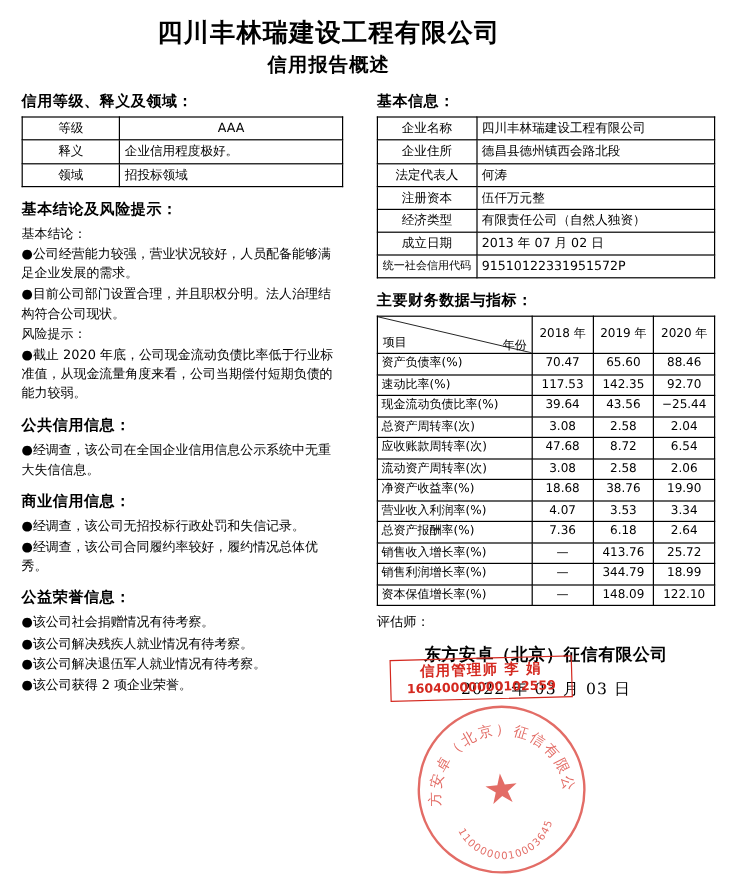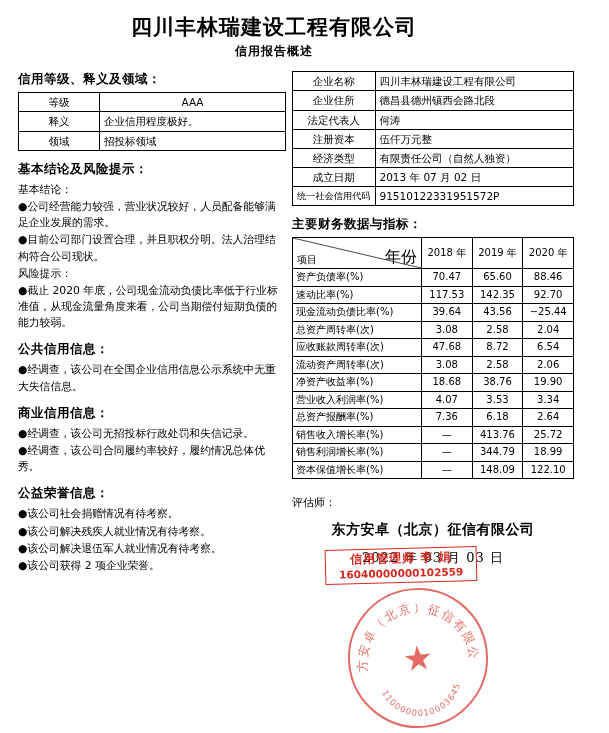--- a/index.html
+++ b/index.html
@@ -26,30 +26,30 @@
     text-align: center;
     line-height: 1.25;
   }
   .title-line1 {
     font-size: 21px;
     font-weight: bold;
     letter-spacing: 1px;
     font-family: "DejaVu Serif", "Liberation Serif", serif;
   }
   .title-line2 {
-    font-size: 12px;
+    font-size: 16px;
     font-weight: bold;
     letter-spacing: 1px;
     margin-top: 4px;
     font-family: "DejaVu Serif", "Liberation Serif", serif;
   }
   .columns {
     display: flex;
     margin-top: 12px;
-    gap: 6px;
+    gap: 28px;
   }
   .col-left {
     width: 268px;
     flex: none;
   }
   .col-right {
     width: 282px;
     flex: none;
   }
   .sec-head {
@@ -115,35 +115,34 @@
     width: 122px;
   }
   .corner-cell {
     position: relative;
     height: 30px;
     padding: 0 !important;
   }
   .corner-cell .yr {
     position: absolute;
     right: 4px;
-    top: 7px;
-    font-size: 16px;
+    top: 18px;
+    font-size: 10px;
   }
   .corner-cell .itm {
     position: absolute;
     left: 4px;
     bottom: 1px;
     font-size: 10px;
   }
   .corner-cell .diag {
     position: absolute;
     left: 0; top: 0; width: 100%; height: 100%;
   }
   .evaluator {
-    margin-top: 10px;
     font-size: 11px;
     position: relative;
     height: 28px;
   }
   .evaluator .lab {
     position: absolute;
     left: 0;
     top: 6px;
   }
   .company-sign {
@@ -275,20 +274,21 @@
         <p>●该公司社会捐赠情况有待考察。</p>
         <p>●该公司解决残疾人就业情况有待考察。</p>
         <p>●该公司解决退伍军人就业情况有待考察。</p>
         <p>●该公司获得 2 项企业荣誉。</p>
       </div>
 
     </div>
 
     <div class="col-right">
 
+      <div class="sec-head">基本信息：</div>
       <table class="grid">
         <tbody>
             <tr>
           <td class="lbl-cell">企业名称</td>
           <td class="val-cell">四川丰林瑞建设工程有限公司</td>
         </tr>
         <tr>
           <td class="lbl-cell">企业住所</td>
           <td class="val-cell">德昌县德州镇西会路北段</td>
         </tr>

